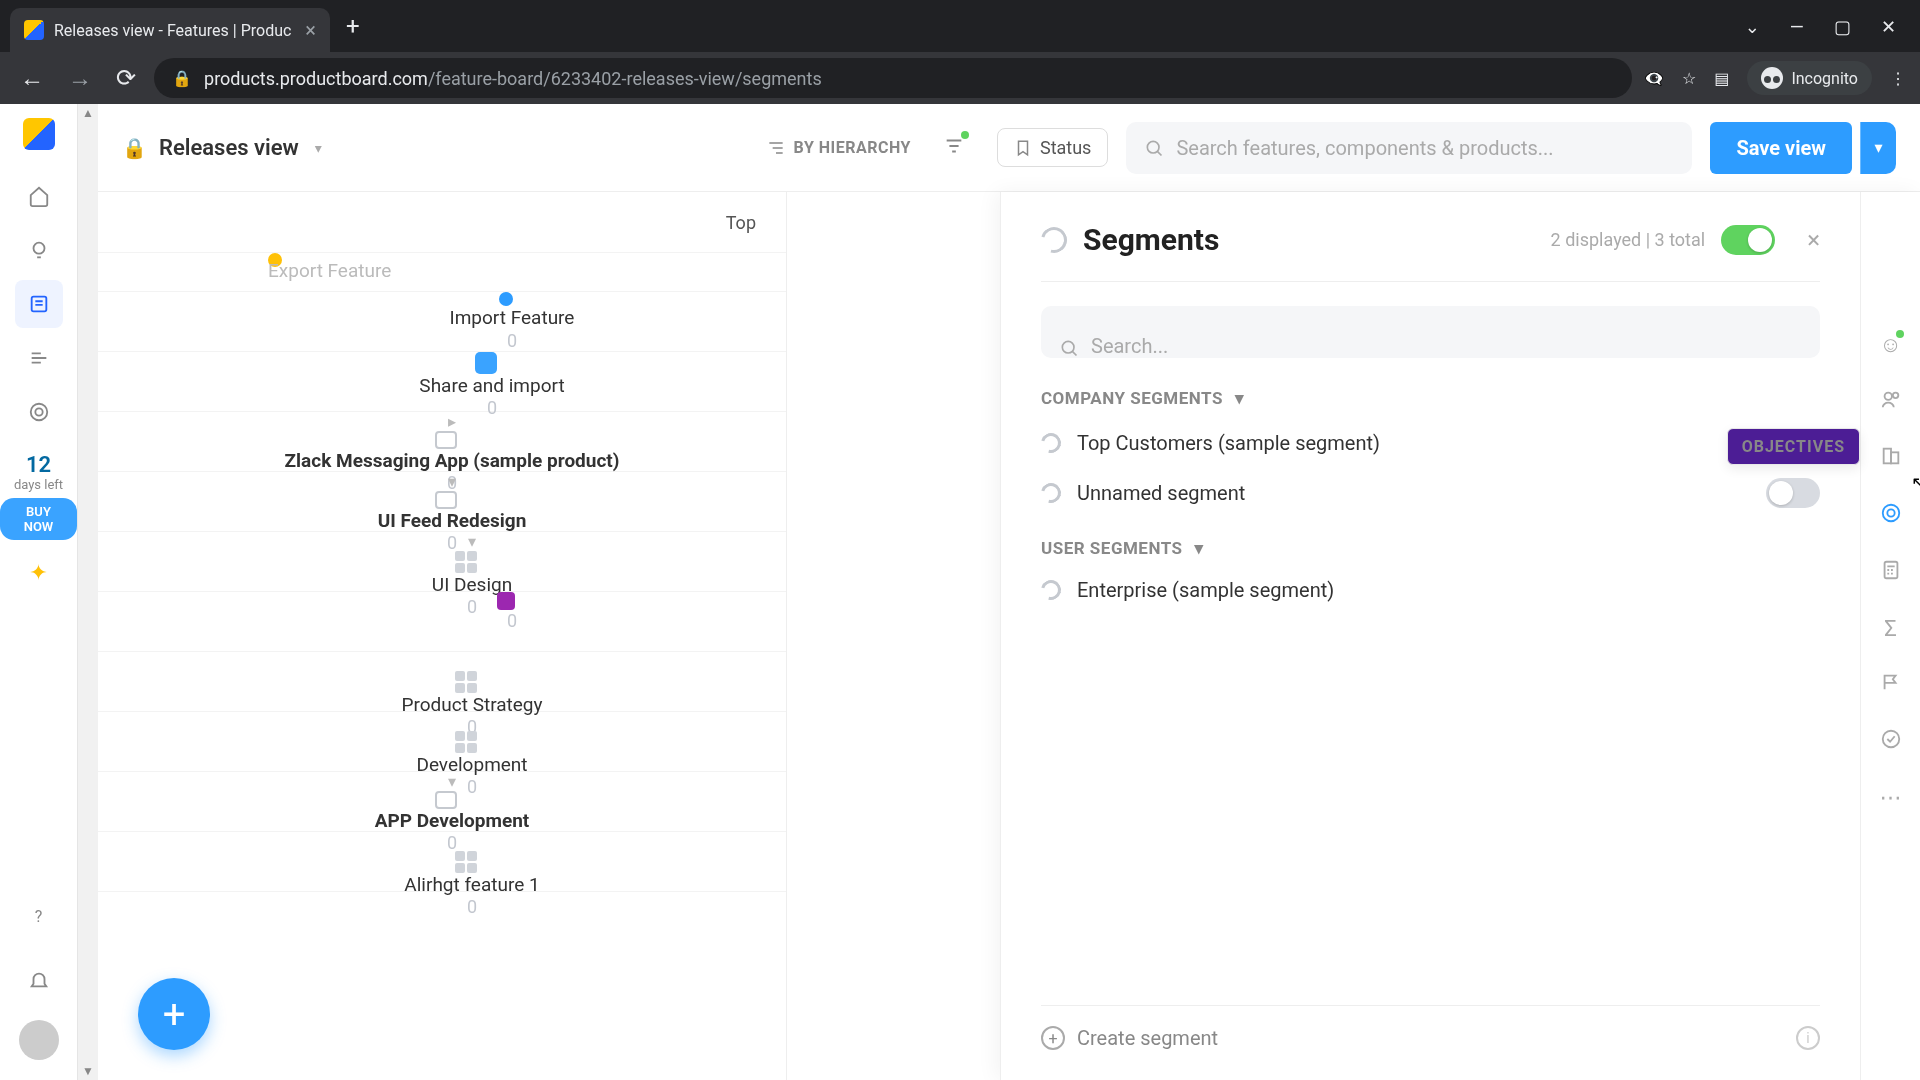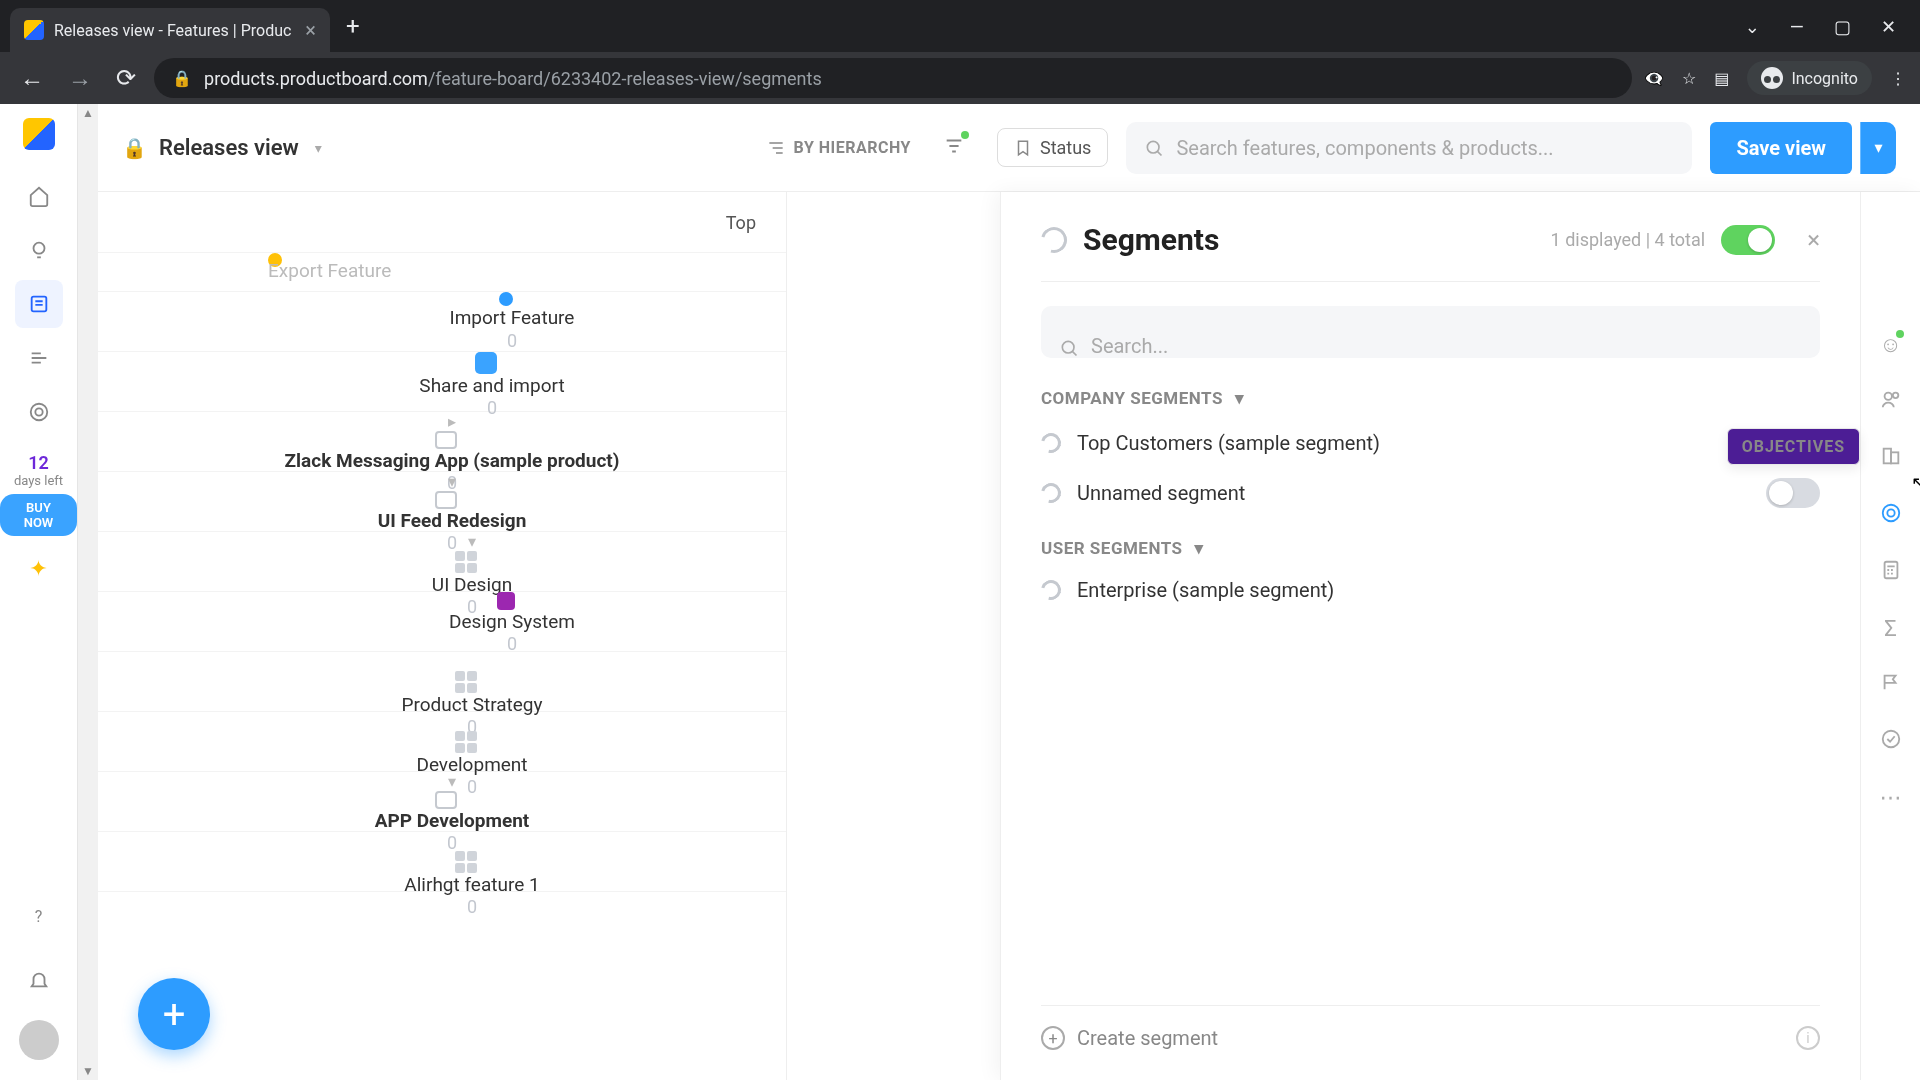--- a/index.html
+++ b/index.html
@@ -30,21 +30,21 @@
 .incog-ic::before { left: 3px; } .incog-ic::after { right: 3px; }
 
 
 .app { display: flex; height: calc(1080px - 104px); }
 .left-rail { width: 78px; border-right: 1px solid #e5e5e5; display: flex; flex-direction: column; align-items: center; padding-top: 14px; gap: 6px; position: relative; }
 .logo { width: 32px; height: 32px; border-radius: 6px; background: linear-gradient(135deg, #ffc600 0 50%, #2364ff 50% 100%); margin-bottom: 16px; }
 .rail-item { width: 48px; height: 48px; display: flex; align-items: center; justify-content: center; color: #888; border-radius: 8px; cursor: pointer; }
 .rail-item.active { background: #eef3ff; color: #2364ff; }
 .rail-item svg { width: 22px; height: 22px; }
 .trial-box { margin-top: 10px; text-align: center; }
-.trial-days { font-size: 18px; font-weight: 600; color: #6d28d9; }
+.trial-days { font-size: 22px; font-weight: 600; color: #0369a1; }
 .trial-label { font-size: 13px; color: #888; }
 .buy-btn { background: #3aa3ff; color: #fff; font-size: 13px; font-weight: 600; padding: 6px 10px; border-radius: 14px; margin-top: 6px; border: none; cursor: pointer; }
 .sparkle { color: #ffc107; font-size: 22px; margin-top: 14px; }
 .rail-bottom { margin-top: auto; display: flex; flex-direction: column; align-items: center; gap: 16px; padding-bottom: 20px; }
 .avatar { width: 40px; height: 40px; border-radius: 50%; background: #ccc; }
 
 .scroll-gutter { width: 20px; background: #f1f1f1; position: relative; }
 .scroll-up { position: absolute; top: 2px; left: 4px; font-size: 12px; color: #888; }
 .scroll-down { position: absolute; bottom: 2px; left: 4px; font-size: 12px; color: #888; }
 
@@ -289,21 +289,20 @@
               <span></span>
               <span></span>
               <span></span>
               <span></span>
             </div>
           <div class="row-label">UI Design</div>
           <div class="row-val">0</div>
         </div>
         <div class="tree-row indent-4">
           <div class="dot-ic" style="background:#9c27b0; border-radius:4px; width:18px; height:18px;"></div>
-          <div class="row-label">Design System</div>
           <div class="row-val">0</div>
         </div>
         <div class="tree-row indent-2">
           <span class="expand" style="visibility:hidden;">▾</span>
           <div class="grid-ic">
               <span></span>
               <span></span>
               <span></span>
               <span></span>
             </div>
@@ -340,21 +339,21 @@
         </div>
 
         <div class="fab">+</div>
       </div>
 
       <div class="panel">
         <div class="panel-body">
           <div class="panel-hdr">
             <div class="seg-ic"></div>
             <div class="panel-title">Segments</div>
-            <div class="panel-count">1 displayed | 4 total</div>
+            <div class="panel-count">2 displayed | 3 total</div>
             <div class="toggle"></div>
             <div class="close-x">×</div>
           </div>
           <div class="panel-divider"></div>
           <div class="panel-search">
             <svg width="20" height="20" viewBox="0 0 24 24" stroke="#aaa" stroke-width="2" fill="none">
                 <circle cx="11" cy="11" r="7"></circle>
                 <path d="M21 21l-5-5"></path>
               </svg>
             <span>Search...</span>

